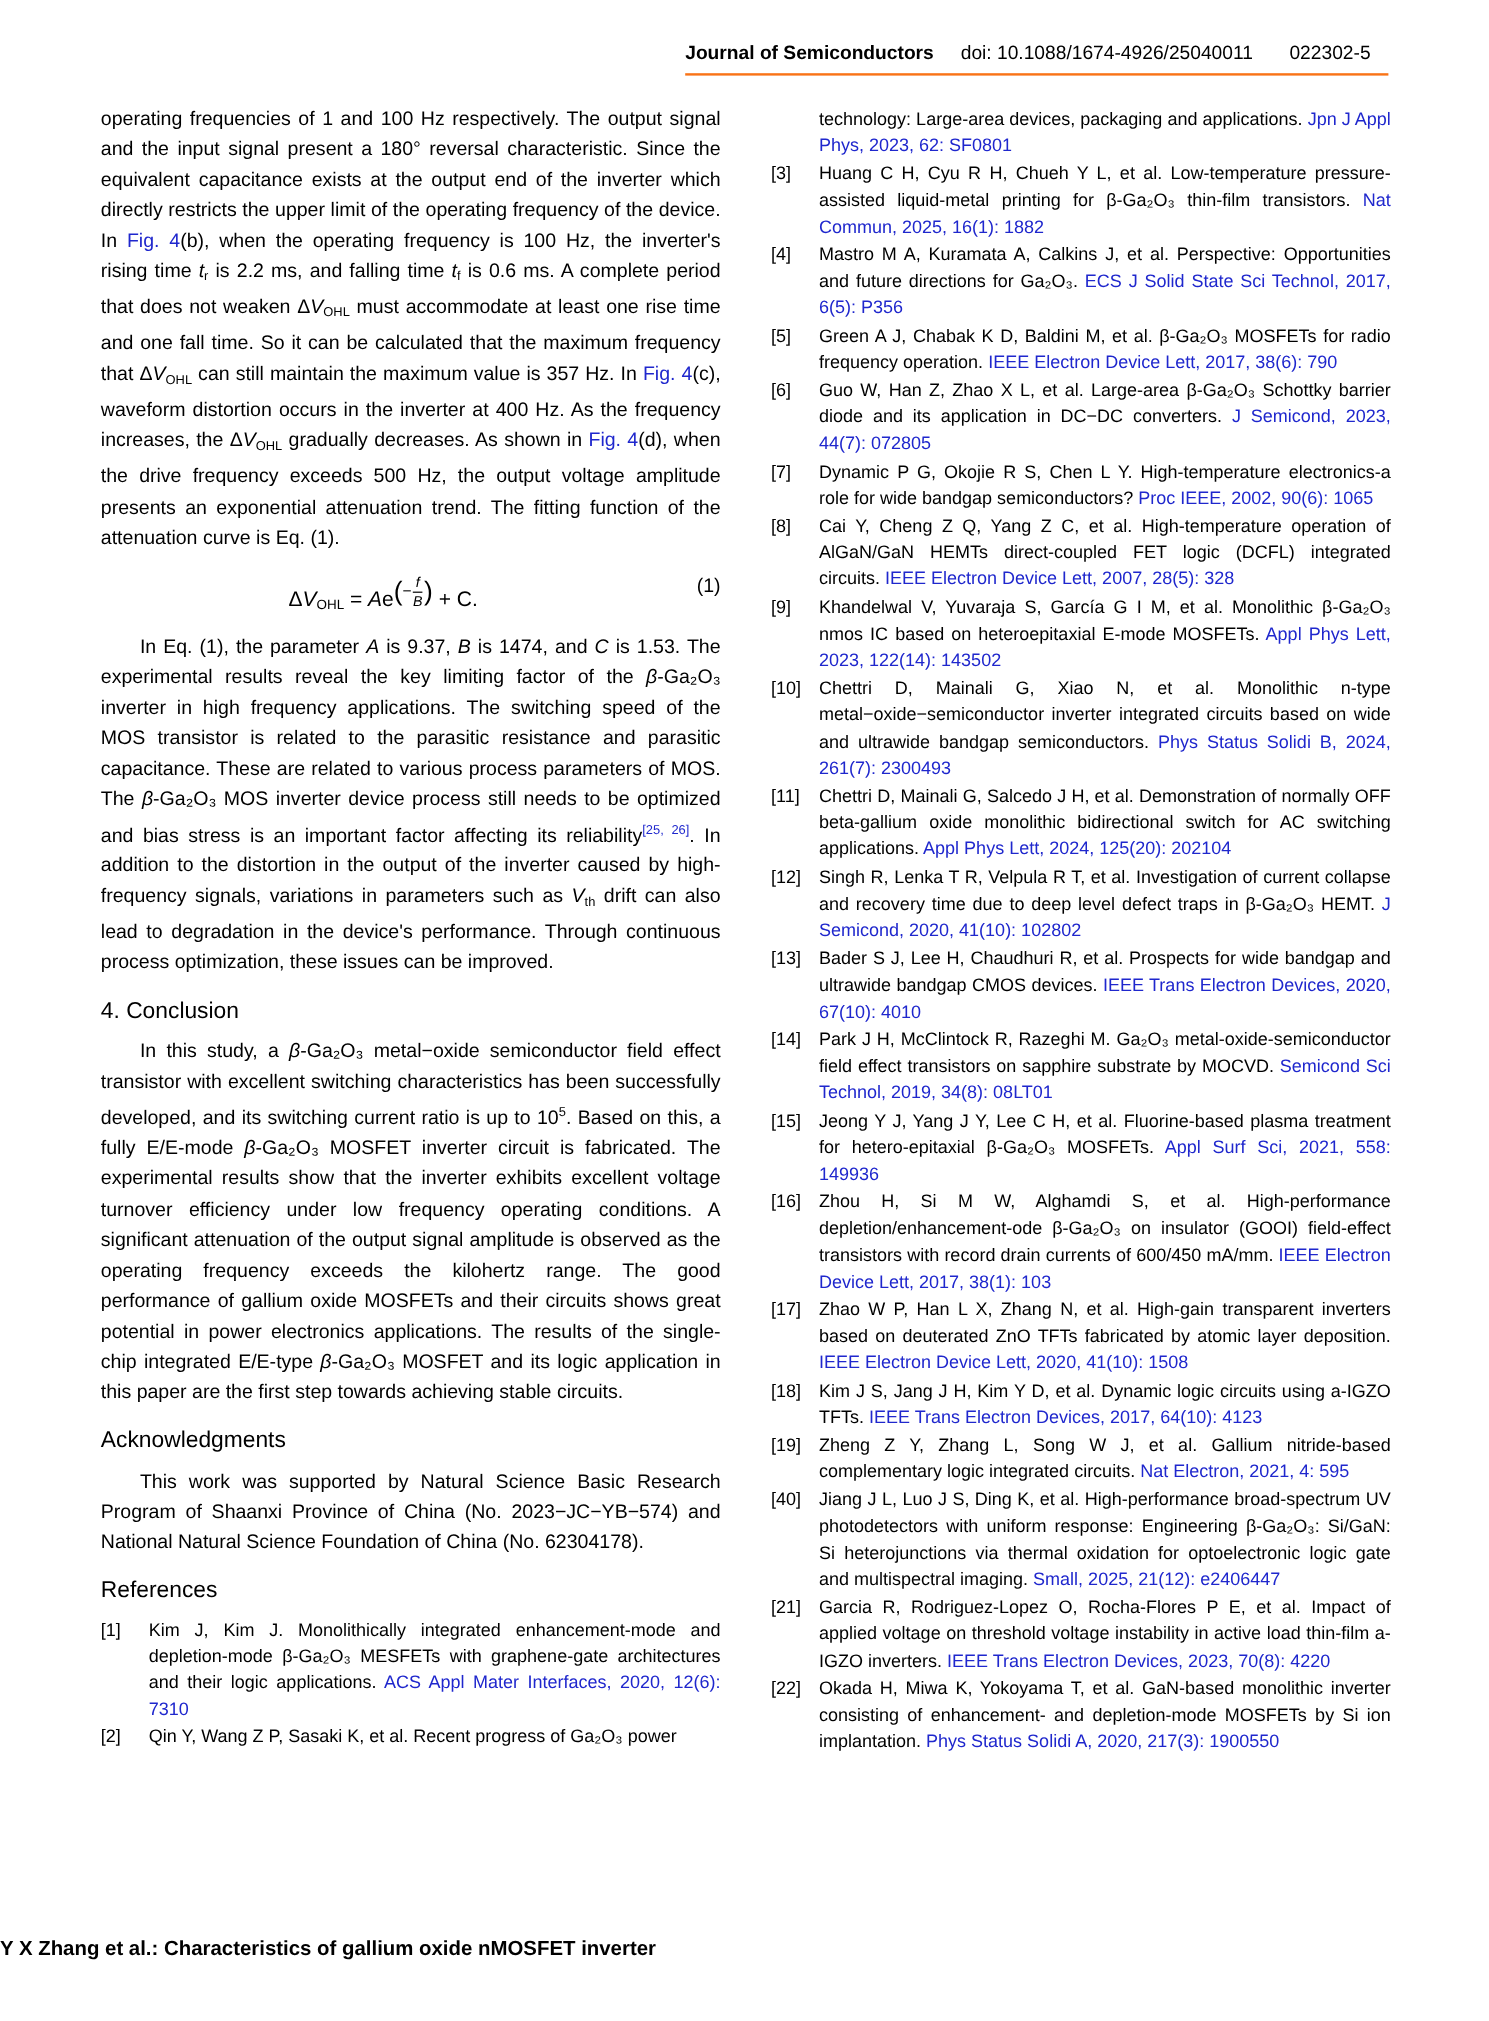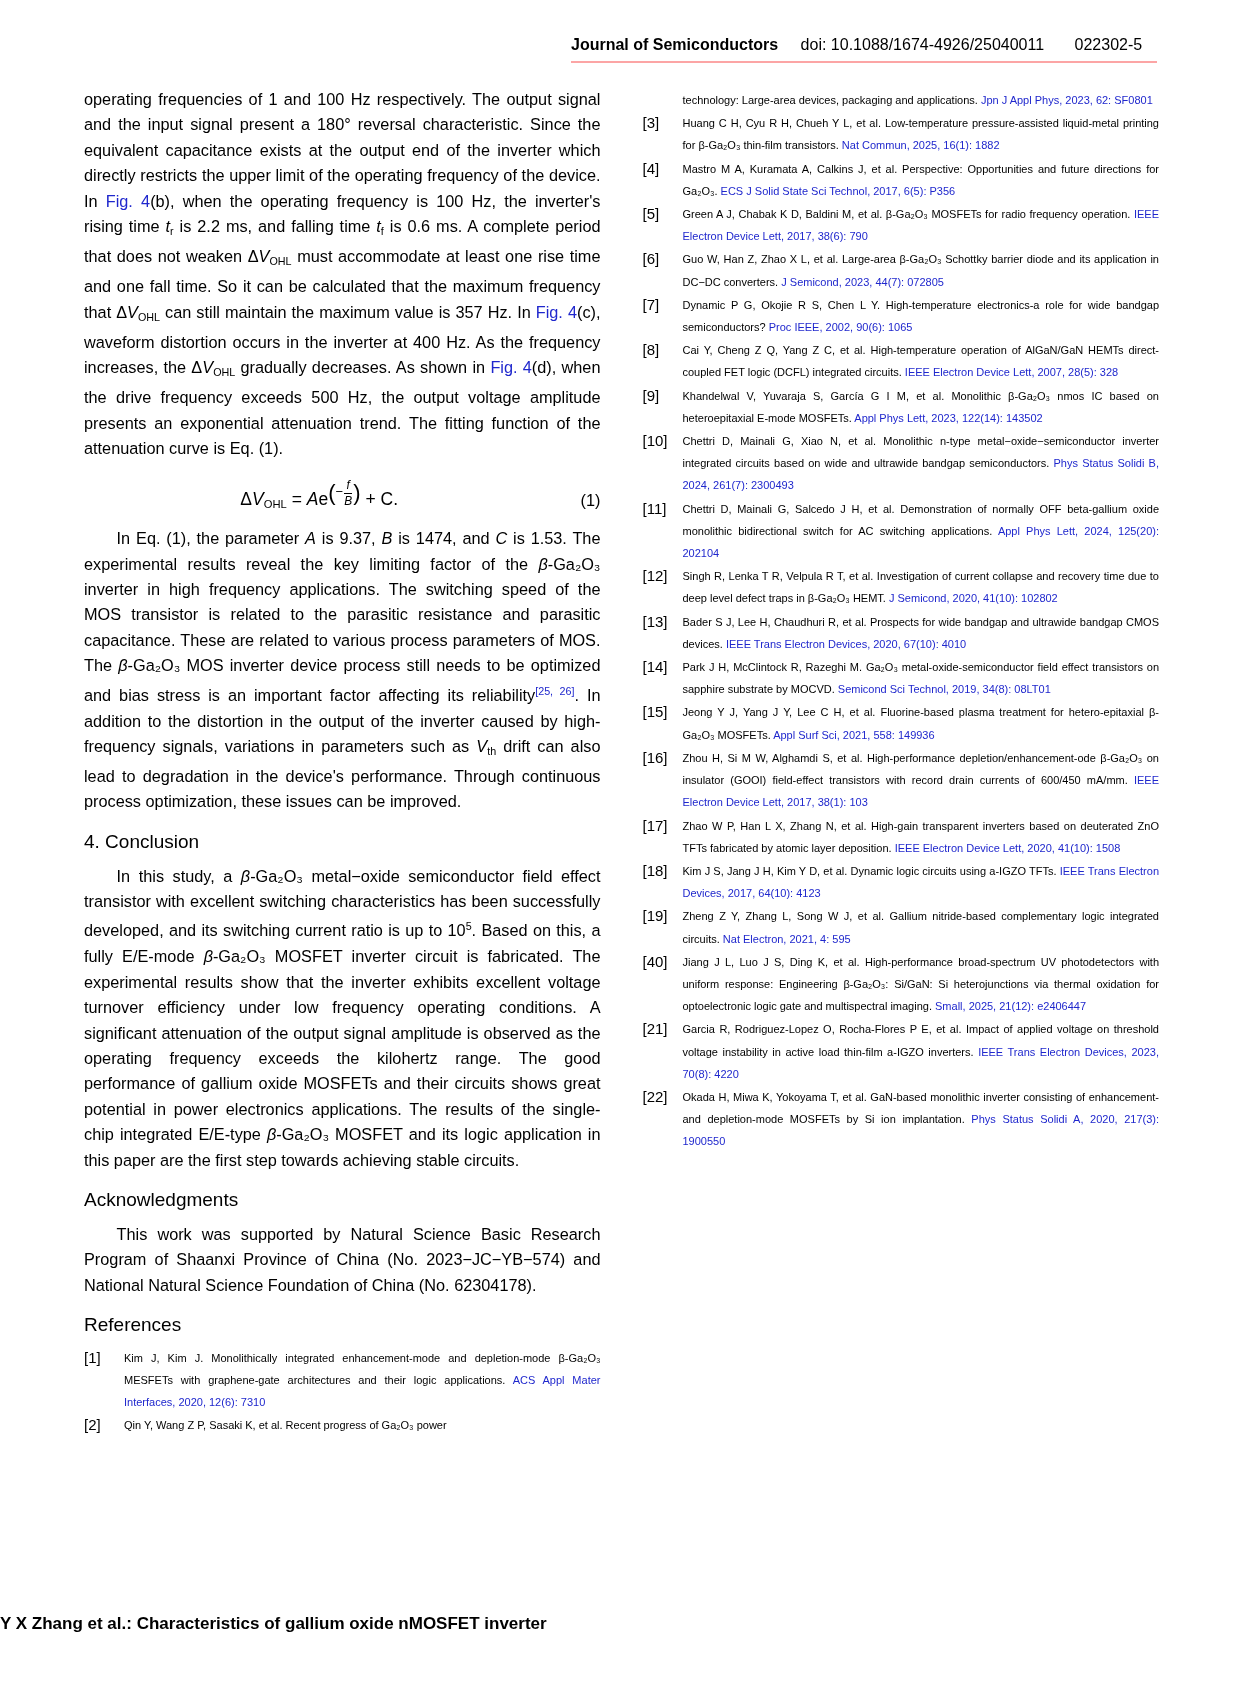--- a/index.html
+++ b/index.html
@@ -8,21 +8,21 @@
   }
   html,body{margin:0;padding:0;}
   body{
     width:1241px;height:1684px;position:relative;overflow:hidden;
     background:#ffffff;color:var(--ink);
     font-family:"Liberation Sans","DejaVu Sans",sans-serif;
   }
   
   .header{
     margin:36px 84px 0 auto;width:586px;
-    border-bottom:2px solid #fca5a5;padding-bottom:7px;
+    border-bottom:2px solid #f97316;padding-bottom:7px;
     font-size:16px;white-space:nowrap;
   }
   .header .journal{font-weight:bold;}
   .header .doi{margin-left:18px;}
   .header .pageno{margin-left:26px;}
   
   .columns{display:flex;gap:42px;padding:24px 82px 0 84px;align-items:flex-start;}
   .col{flex:1;min-width:0;}
   .col p{
     margin:0;text-align:justify;
@@ -32,40 +32,40 @@
   h2{
     font-size:19px;font-weight:normal;margin:16px 0 10px 0;line-height:1.2;
   }
   .seg-link{color:var(--link);}
   .seg-i{font-style:italic;}
   .seg-sub{font-size:66%;vertical-align:-0.25em;letter-spacing:0;}
   .seg-sup{font-size:66%;vertical-align:super;}
   .seg-suplink{font-size:66%;vertical-align:super;color:var(--link);}
   
   .equation{
-    display:flex;align-items:flex-end;margin:18px 0 16px 0;
+    display:flex;align-items:flex-start;margin:18px 0 16px 0;
     font-size:17.5px;
   }
   .eq-center{flex:1;text-align:center;}
   .eq-number{width:46px;text-align:right;font-size:16.3px;}
   .eq-var{font-style:italic;}
   .eq-sub{font-size:64%;vertical-align:-0.25em;}
   .eq-sup{vertical-align:0.65em;font-size:74%;display:inline-block;}
   .eq-sup .bigparen{font-size:170%;vertical-align:middle;font-weight:300;}
   .frac{
     display:inline-flex;flex-direction:column;align-items:center;
     vertical-align:middle;line-height:1.05;margin:0 1px;font-size:92%;
   }
   .frac .fnum{border-bottom:1.2px solid #000;padding:0 2.5px 1px;font-style:italic;}
   .frac .fden{padding-top:1px;font-style:italic;}
   
   .refs{margin-top:2px;}
   .ref{display:flex;margin:0 0 1px 0;}
   .ref-num{flex:0 0 40px;font-size:15px;line-height:22.2px;}
-  .ref-body{flex:1;text-align:justify;font-size:11px;line-height:22.2px;min-width:0;}
+  .ref-body{flex:1;text-align:justify;font-size:15px;line-height:22.2px;min-width:0;}
   .ref-link{color:var(--link);}
   
   .footer{
     position:absolute;left:0;right:0;top:1614px;text-align:left;
     font-weight:bold;font-size:17px;
   }
 </style>
 </head>
 <body>
 

